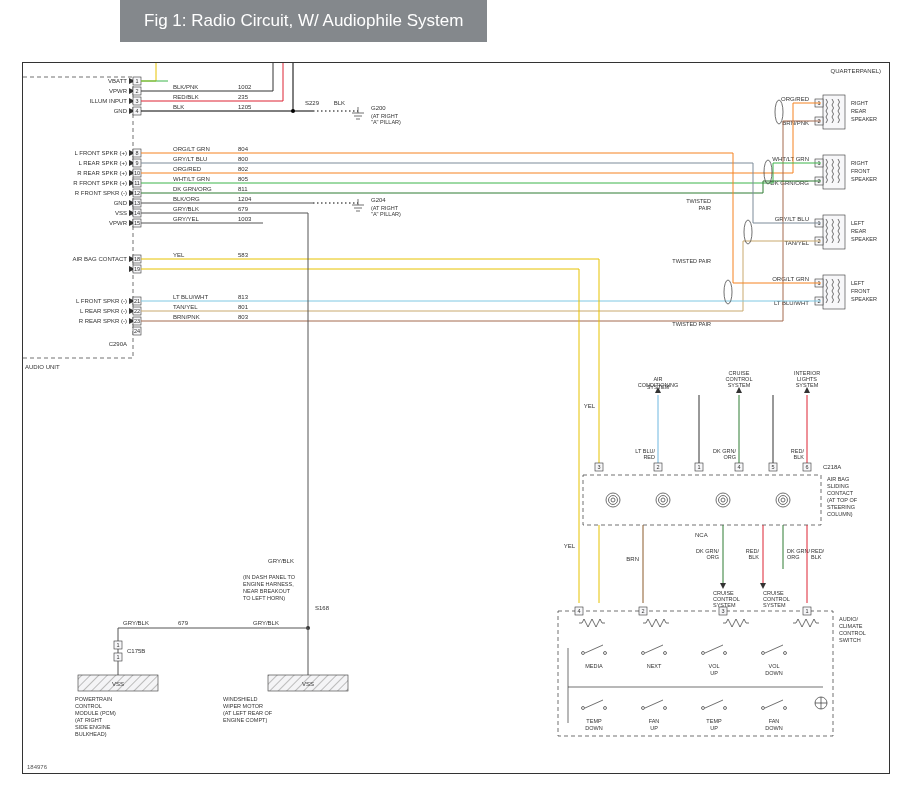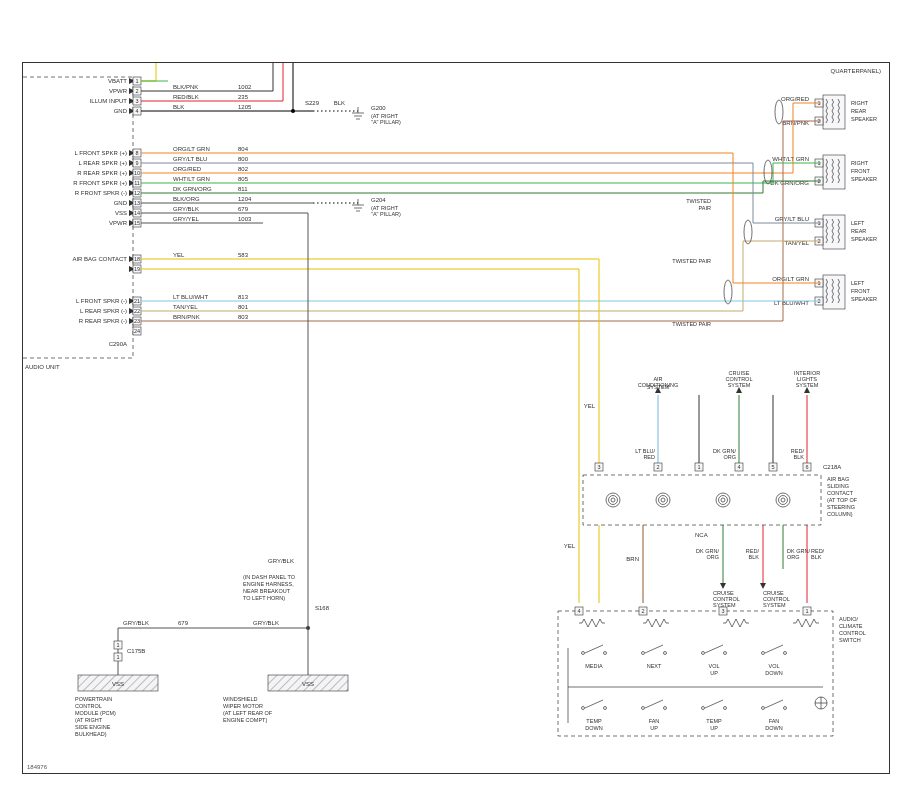--- a/index.html
+++ b/index.html
@@ -17,20 +17,23 @@
   .dot  { stroke-dasharray:1.5 2.5; }
   .wire { fill:none; stroke-width:1; }
   .arrow { fill:#333; }
   .spkr { fill:#f7f7f9; stroke:#333; stroke-width:0.6; }
   .id { font-size:6px; fill:#555; }
 </style>
 </head>
 <body>
 
 <div class="page">
+  <div class="tab">
+    <span>Fig 1: Radio Circuit, W/ Audiophile System</span>
+  </div>
 
   <div class="canvas">
     <svg width="866" height="710">
       <defs>
         <pattern id="hatch" width="6" height="6" patternTransform="rotate(45)" patternUnits="userSpaceOnUse">
           <rect width="6" height="6" fill="#f4f4f6"></rect>
             <line x1="0" y1="0" x2="0" y2="6" stroke="#bbb" stroke-width="2"></line>
         </pattern>
         <g id="pinbox">
             <rect x="0" y="-4" width="8" height="8" class="pinbox"></rect>

